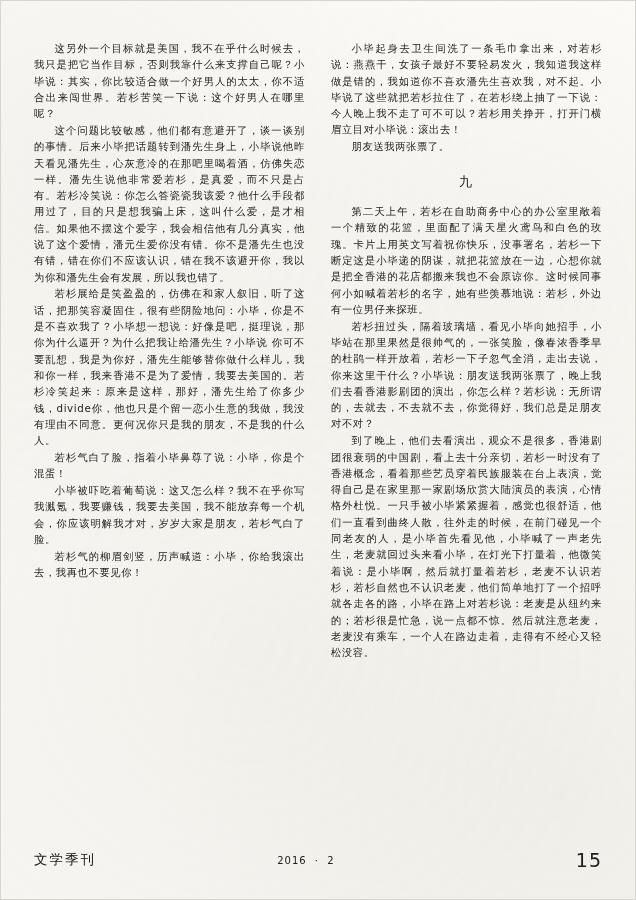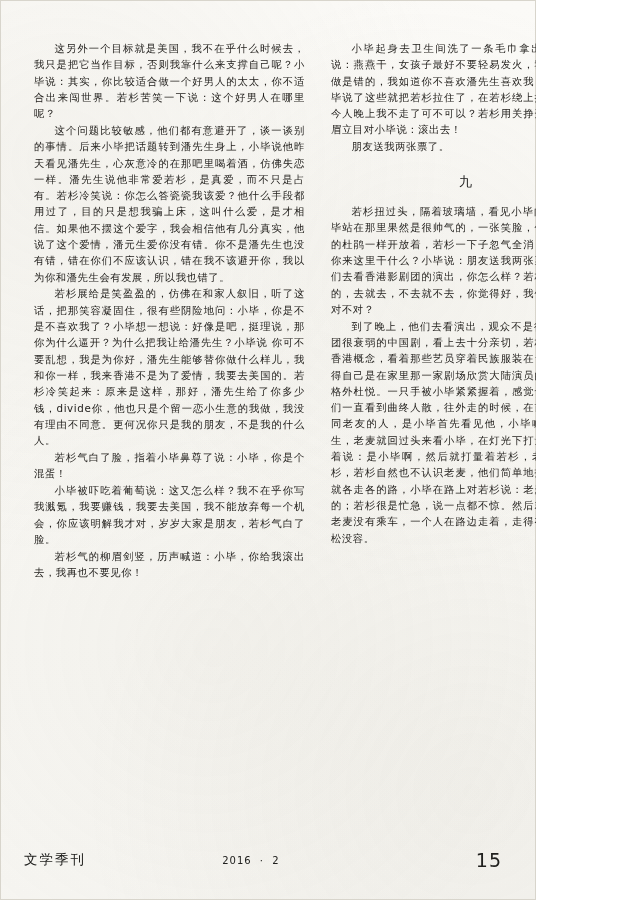--- a/index.html
+++ b/index.html
@@ -8,21 +8,21 @@
     background: #ffffff;
   }
   body {
     width: 636px;
     height: 900px;
     font-family: "DejaVu Sans", sans-serif;
     color: #1a1a1a;
   }
   .page {
     position: relative;
-    width: 536px;
+    width: 636px;
     height: 900px;
     box-sizing: border-box;
     background:
       linear-gradient(to bottom, #fbfaf7 0%, #f8f7f3 40%, #f6f5f1 100%);
     overflow: hidden;
   }
   
   .paper-grain {
     position: absolute;
     inset: 0;
@@ -75,21 +75,21 @@
     text-align: center;
     font-size: 13px;
     line-height: 30px;
     margin: 12px 0 6px 0;
     letter-spacing: 2px;
     color: #1a1a1a;
   }
 
   .footer {
     position: absolute;
-    left: 24px;
+    left: 34px;
     right: 34px;
     bottom: 28px;
     height: 24px;
     display: flex;
     align-items: center;
     justify-content: space-between;
     font-size: 13.5px;
     letter-spacing: 1px;
     color: #20201e;
   }
@@ -123,20 +123,21 @@
         <p class="para">若杉展给是笑盈盈的，仿佛在和家人叙旧，听了这话，把那笑容凝固住，很有些阴险地问：小毕，你是不是不喜欢我了？小毕想一想说：好像是吧，挺理说，那你为什么逼开？为什么把我让给潘先生？小毕说 你可不要乱想，我是为你好，潘先生能够替你做什么样儿，我和你一样，我来香港不是为了爱情，我要去美国的。若杉冷笑起来：原来是这样，那好，潘先生给了你多少钱，divide你，他也只是个留一恋小生意的我做，我没有理由不同意。更何况你只是我的朋友，不是我的什么人。</p>
         <p class="para">若杉气白了脸，指着小毕鼻尊了说：小毕，你是个混蛋！</p>
         <p class="para">小毕被吓吃着葡萄说：这又怎么样？我不在乎你写我溅氪，我要赚钱，我要去美国，我不能放弃每一个机会，你应该明解我才对，岁岁大家是朋友，若杉气白了脸。</p>
         <p class="para">若杉气的柳眉剑竖，历声喊道：小毕，你给我滚出去，我再也不要见你！</p>
       </div>
 
       <div class="col">
         <p class="para">小毕起身去卫生间洗了一条毛巾拿出来，对若杉说：燕燕干，女孩子最好不要轻易发火，我知道我这样做是错的，我如道你不喜欢潘先生喜欢我，对不起。小毕说了这些就把若杉拉住了，在若杉绕上抽了一下说：今人晚上我不走了可不可以？若杉用关挣开，打开门横眉立目对小毕说：滚出去！</p>
         <p class="para">朋友送我两张票了。</p>
         <div class="section-number">九</div>
+        <p class="para">第二天上午，若杉在自助商务中心的办公室里敞着一个精致的花篮，里面配了满天星火鸢鸟和白色的玫瑰。卡片上用英文写着祝你快乐，没事署名，若杉一下断定这是小毕递的阴谋，就把花篮放在一边，心想你就是把全香港的花店都搬来我也不会原谅你。这时候同事何小如喊着若杉的名字，她有些羡慕地说：若杉，外边有一位男仔来探班。</p>
         <p class="para">若杉扭过头，隔着玻璃墙，看见小毕向她招手，小毕站在那里果然是很帅气的，一张笑脸，像春浓香季早的杜鹃一样开放着，若杉一下子忽气全消，走出去说，你来这里干什么？小毕说：朋友送我两张票了，晚上我们去看香港影剧团的演出，你怎么样？若杉说：无所谓的，去就去，不去就不去，你觉得好，我们总是足朋友对不对？</p>
         <p class="para">到了晚上，他们去看演出，观众不是很多，香港剧团很衰弱的中国剧，看上去十分亲切，若杉一时没有了香港概念，看着那些艺员穿着民族服装在台上表演，觉得自己是在家里那一家剧场欣赏大陆演员的表演，心情格外杜悦。一只手被小毕紧紧握着，感觉也很舒适，他们一直看到曲终人散，往外走的时候，在前门碰见一个同老友的人，是小毕首先看见他，小毕喊了一声老先生，老麦就回过头来看小毕，在灯光下打量着，他微笑着说：是小毕啊，然后就打量着若杉，老麦不认识若杉，若杉自然也不认识老麦，他们简单地打了一个招呼就各走各的路，小毕在路上对若杉说：老麦是从纽约来的；若杉很是忙急，说一点都不惊。然后就注意老麦，老麦没有乘车，一个人在路边走着，走得有不经心又轻松没容。</p>
       </div>
 
     </div>
   </div>
 
   <div class="footer">
     <div class="footer-left">文学季刊</div>
     <div class="footer-mid">

